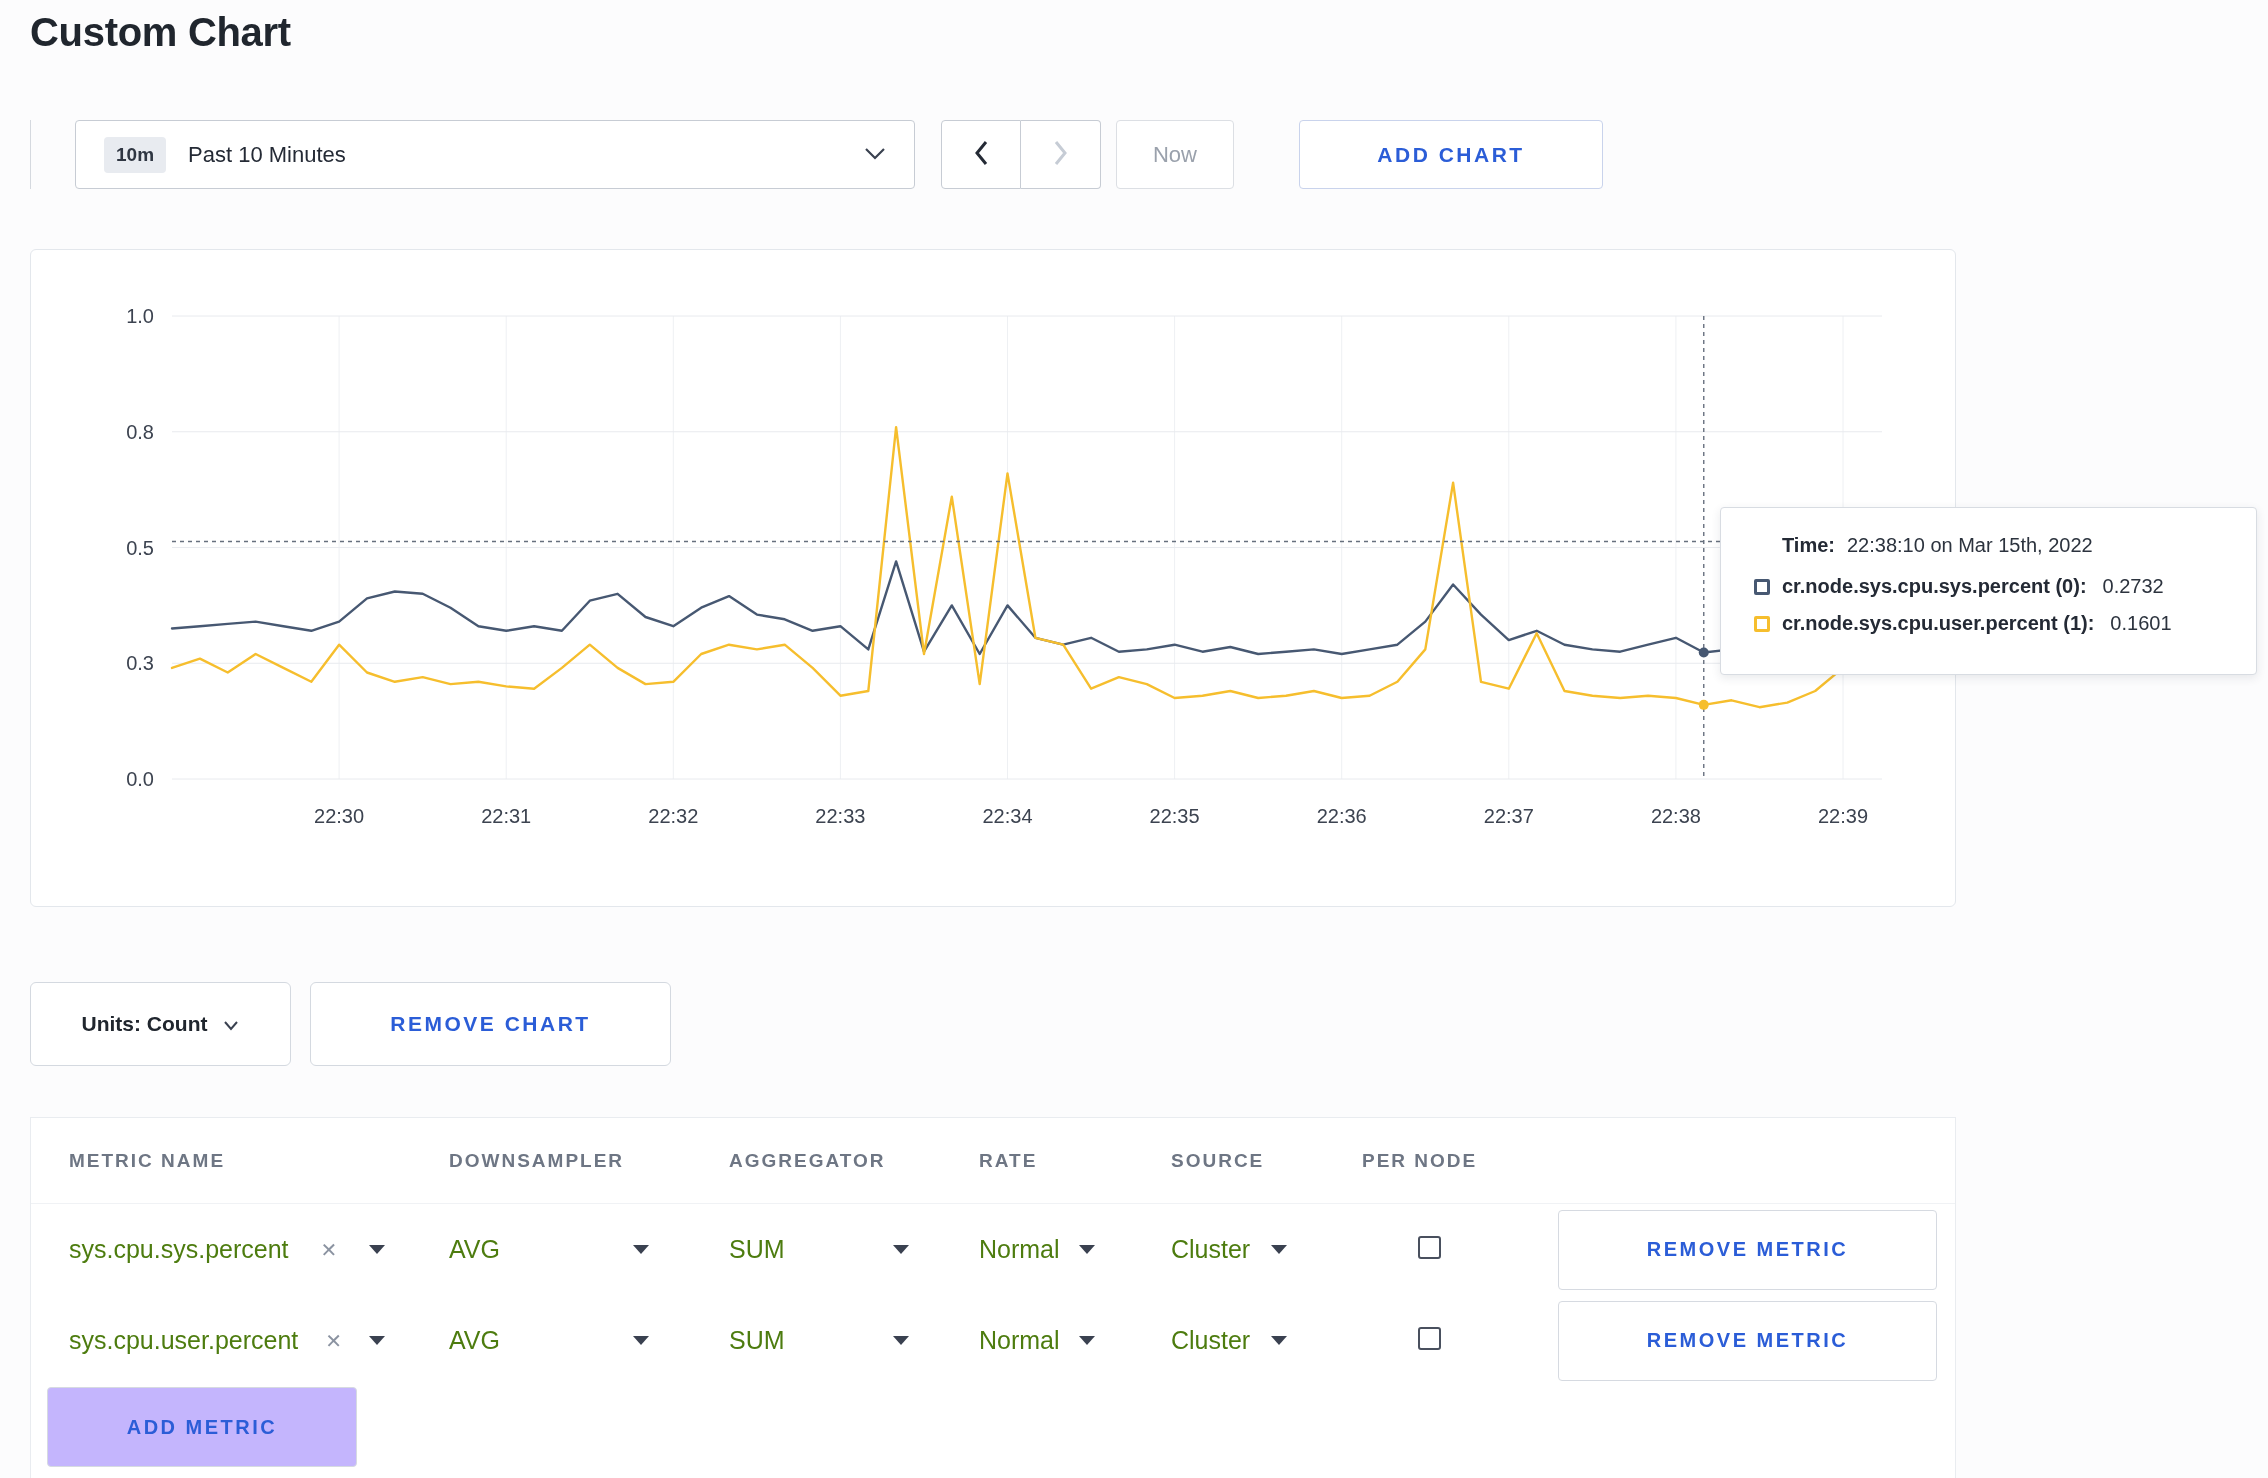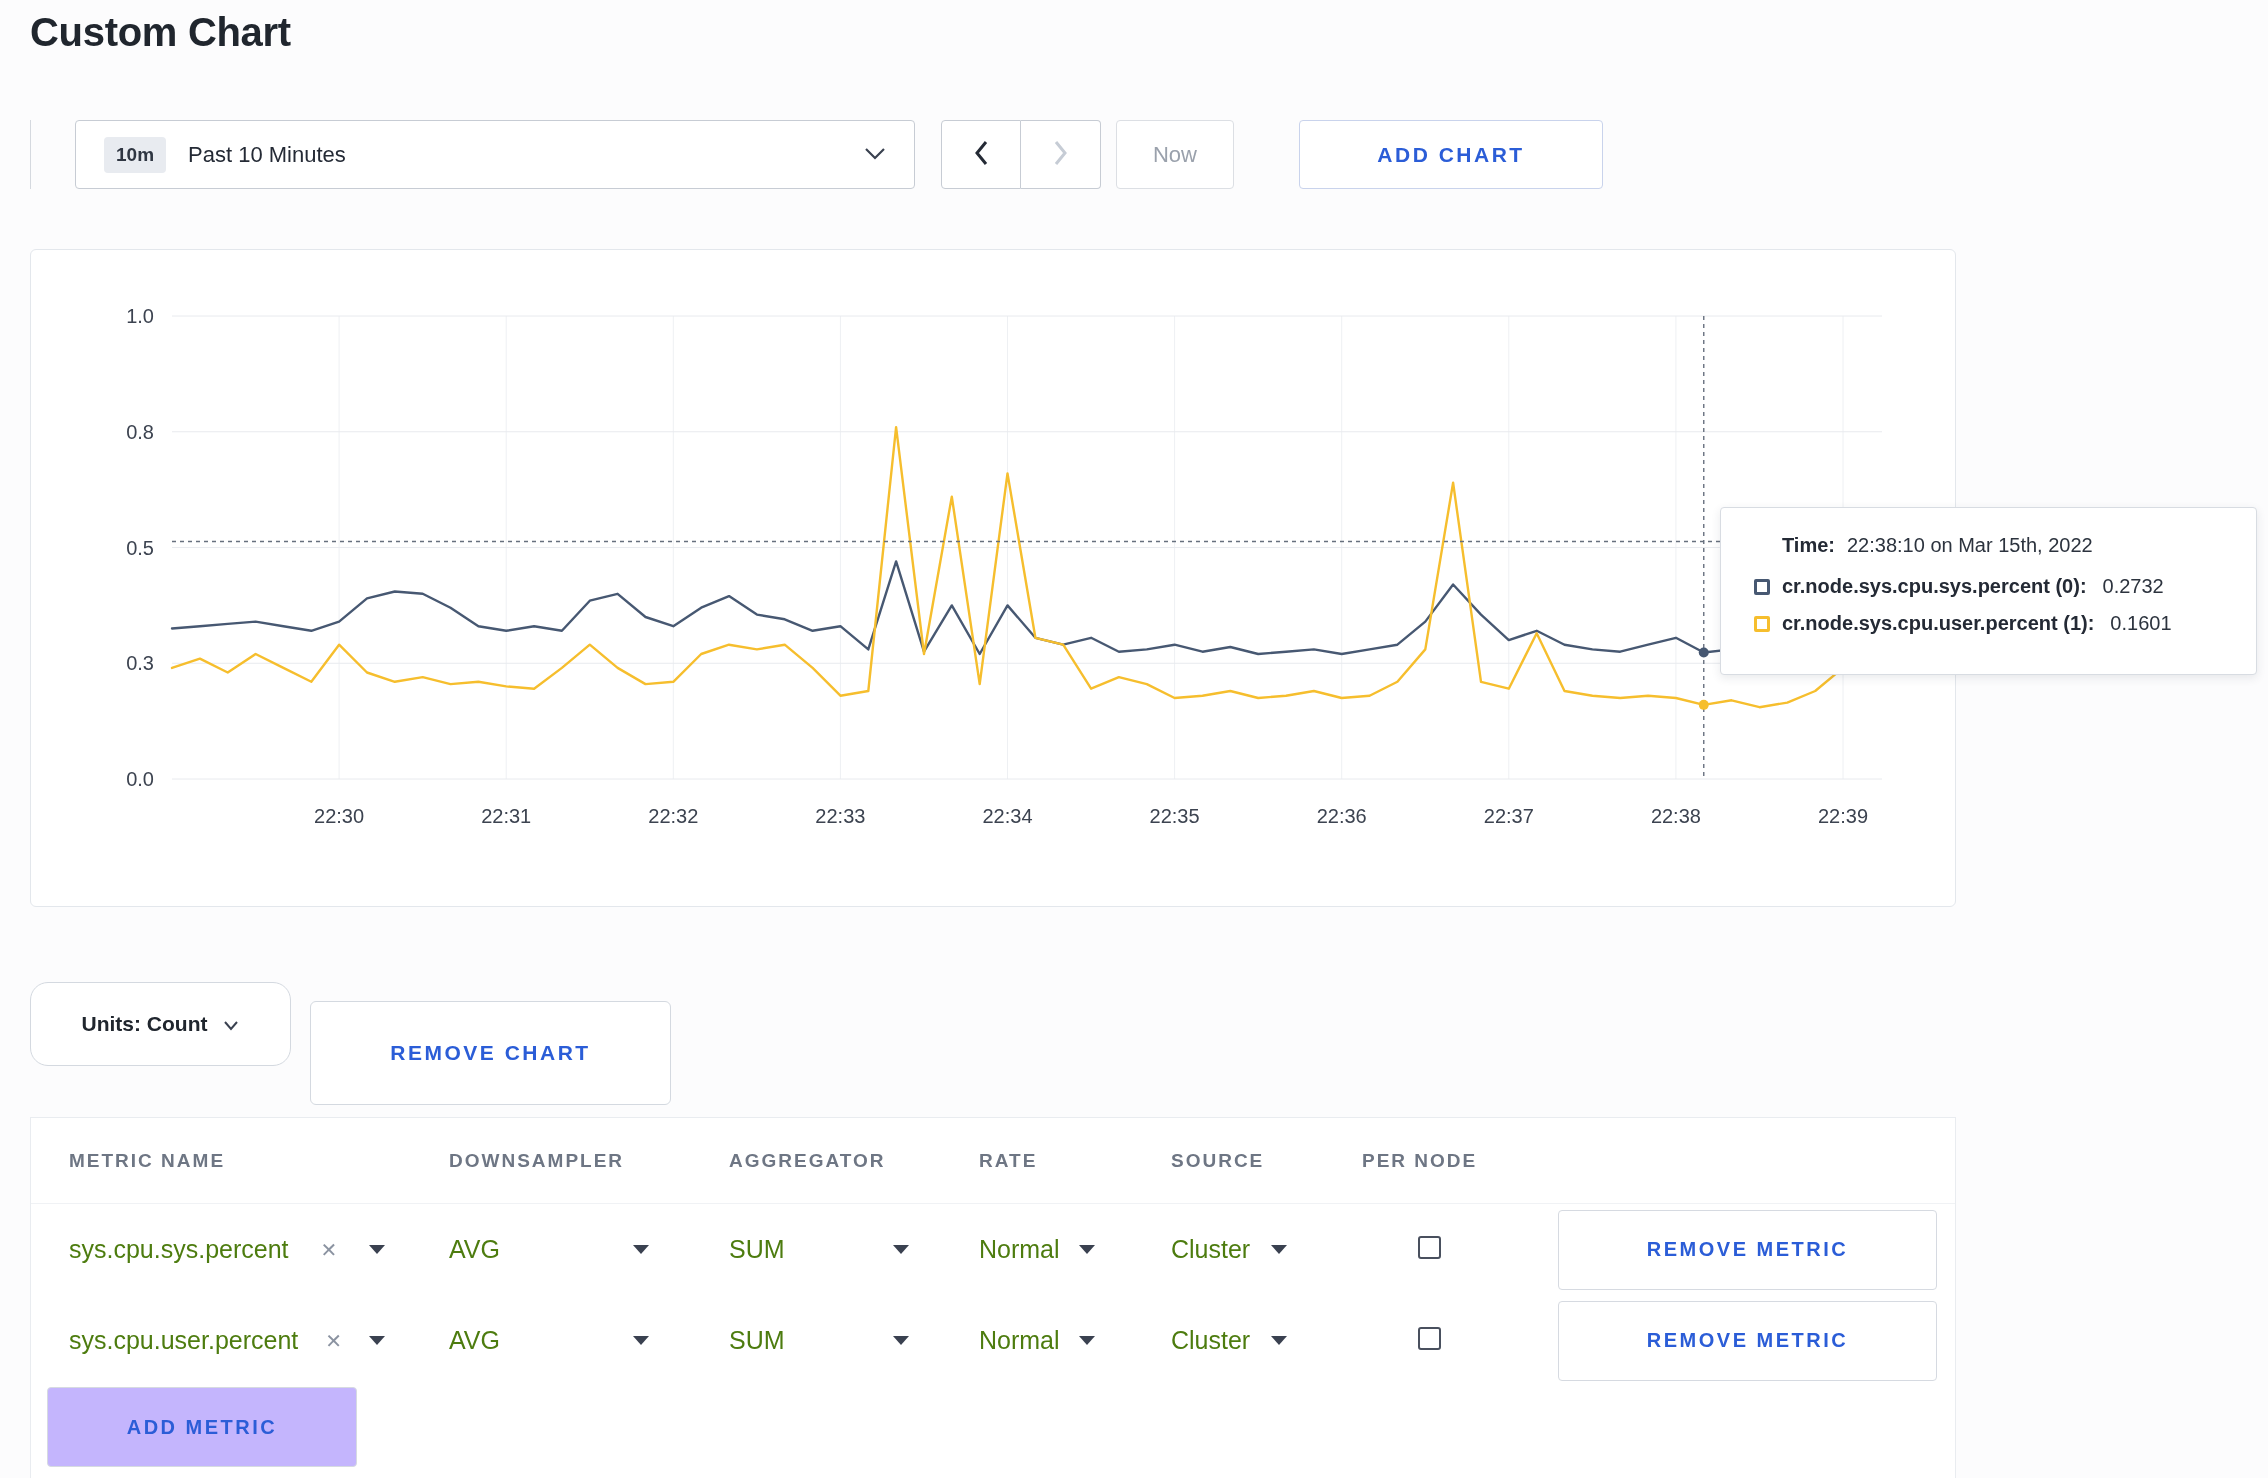--- a/index.html
+++ b/index.html
@@ -67,27 +67,27 @@
   .tt-time-label { font-weight:700; color:#242a35; margin-right:12px; }
   .tt-time-value { color:#2c333e; }
   .tt-row { display:flex; align-items:center; gap:12px; margin-bottom:14px; }
   .tt-swatch { width:16px; height:16px; border:3px solid #475872; border-radius:2px; background:#fff; flex:none; }
   .tt-name { font-weight:700; color:#242a35; }
   .tt-value { color:#2c333e; margin-left:4px; }
 
   
   .units-row { position:absolute; left:30px; top:982px; display:flex; gap:19px; }
   .units-btn {
-    width:261px; height:84px; border:1px solid #d4d9e0; border-radius:18px;
+    width:261px; height:84px; border:1px solid #d4d9e0; border-radius:6px;
     display:flex; align-items:center; justify-content:center; gap:16px;
     font-size:21px; font-weight:700; color:#20262e; background:#fff;
   }
   .remove-chart-btn {
-    width:361px; height:104px; border:1px solid #d4d9e0; border-radius:6px;
-    font-size:21px; font-weight:600; letter-spacing:2.5px; color:#2b5dd7; background:#fff;margin-top:19px;
+    width:361px; height:84px; border:1px solid #d4d9e0; border-radius:6px;
+    font-size:21px; font-weight:600; letter-spacing:2.5px; color:#2b5dd7; background:#fff;
   }
 
   
   .table-card {
     position:absolute; left:30px; top:1117px; width:1926px; height:361px;
     background:#fff; border:1px solid #e9ecf0; border-bottom:none;
   }
   .tbl-grid {
     display:grid; grid-template-columns:380px 280px 250px 192px 191px 196px 1fr;
     align-items:center; padding-left:38px;

